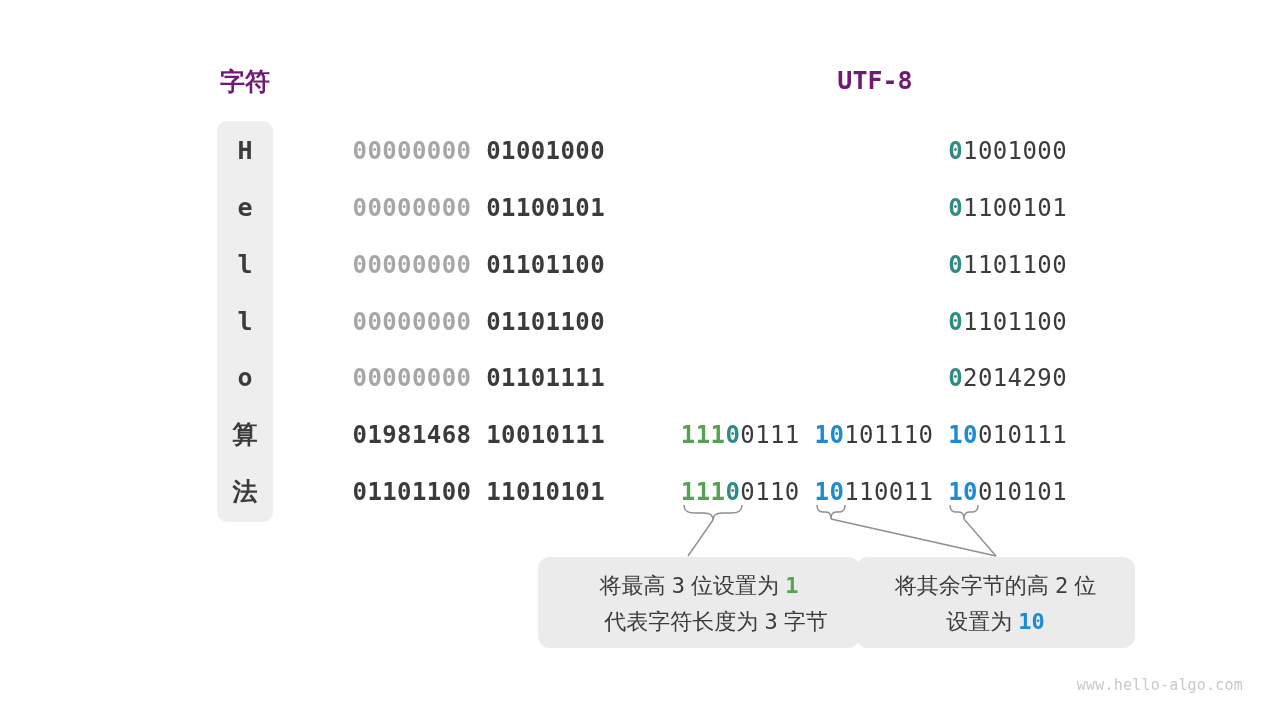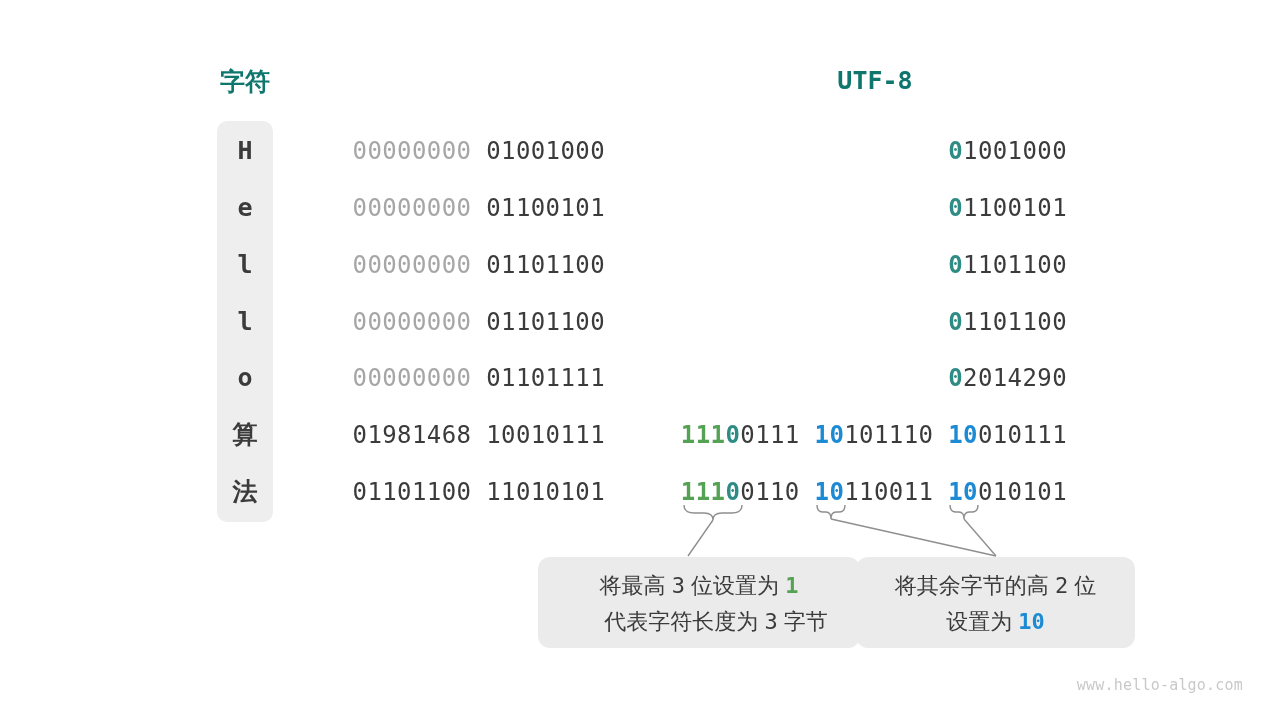--- a/index.html
+++ b/index.html
@@ -13,21 +13,21 @@
     font-family: "Liberation Sans", sans-serif;
   }
   .hdr {
     position: absolute;
     top: 66px;
     height: 30px;
     line-height: 30px;
     text-align: center;
     font-weight: bold;
     font-size: 25px;
-    color: #0f766e;
+    color: #701a75;
   }
   .hdr-char { left: 217px; width: 56px; }
   .hdr-mono { font-family: "DejaVu Sans Mono", monospace; }
   .hdr-unicode { left: 379px; width: 200px; }
   .hdr-utf8 { left: 775px; width: 200px; }
   .char-col-bg {
     position: absolute;
     left: 217px; top: 121px;
     width: 56px; height: 401px;
     background: #eeeeee;
@@ -60,21 +60,21 @@
     position: absolute;
     left: 600px; width: 467px;
     text-align: right;
     font-family: "DejaVu Sans Mono", monospace;
     font-size: 24px;
     font-weight: bold;
     letter-spacing: 0.4px;
     white-space: pre;
   }
   .cell-utf8 .seg-dark { font-weight: normal; }
-  .cell-unicode .seg { font-weight: normal; margin-top: 42px; }
+  .cell-unicode .seg { font-weight: bold; margin-top: 42px; }
   .svg-overlay {
     position: absolute;
     left: 0; top: 0; width: 1280px; height: 720px;
     pointer-events: none;
   }
   .callout {
     position: absolute;
     top: 557px;
     height: 91px;
     background: #ebebeb;

